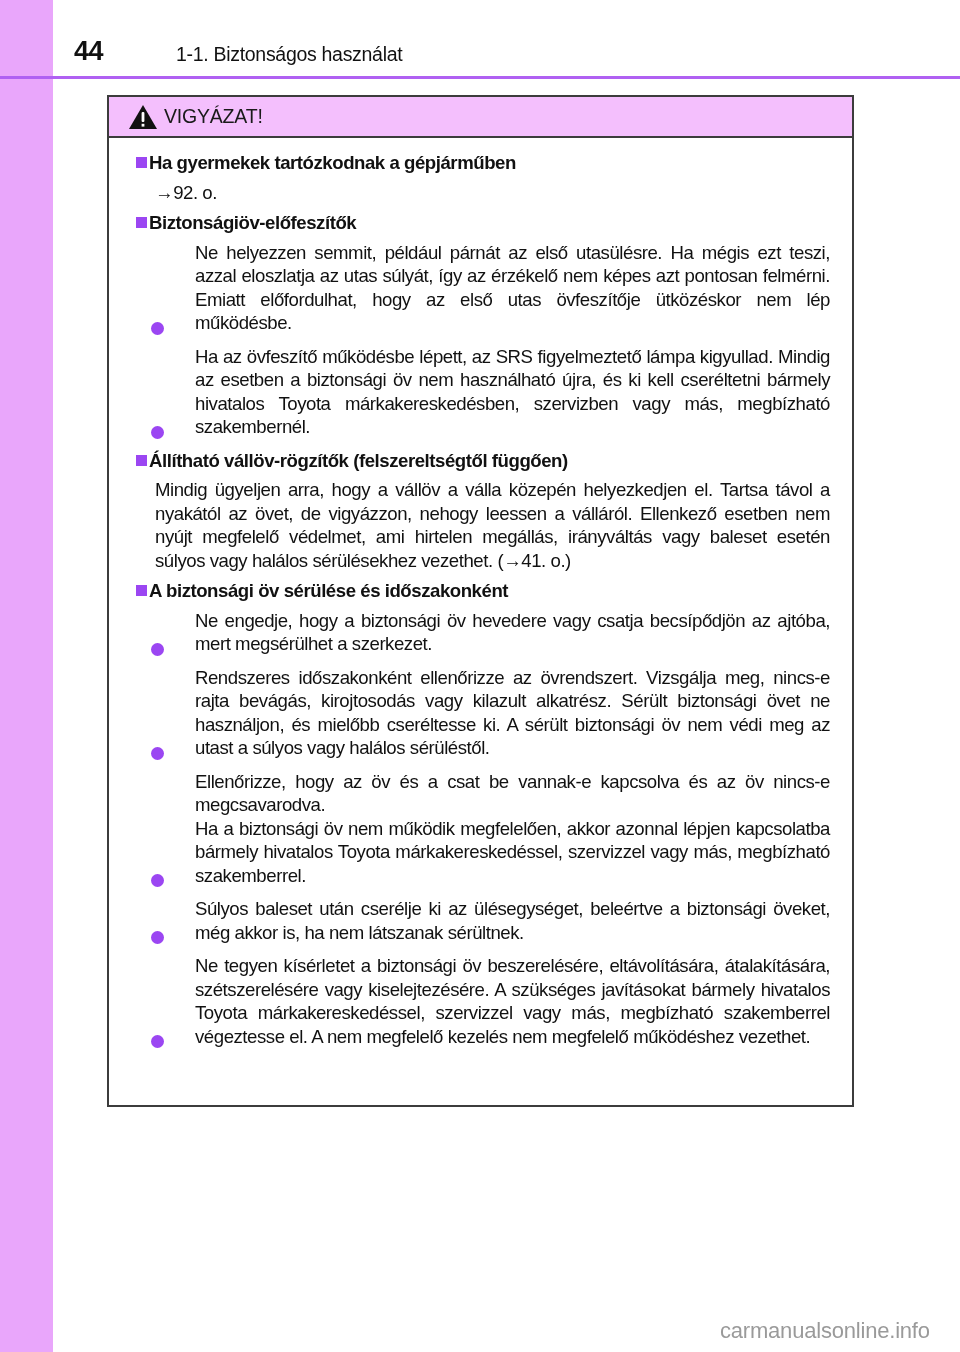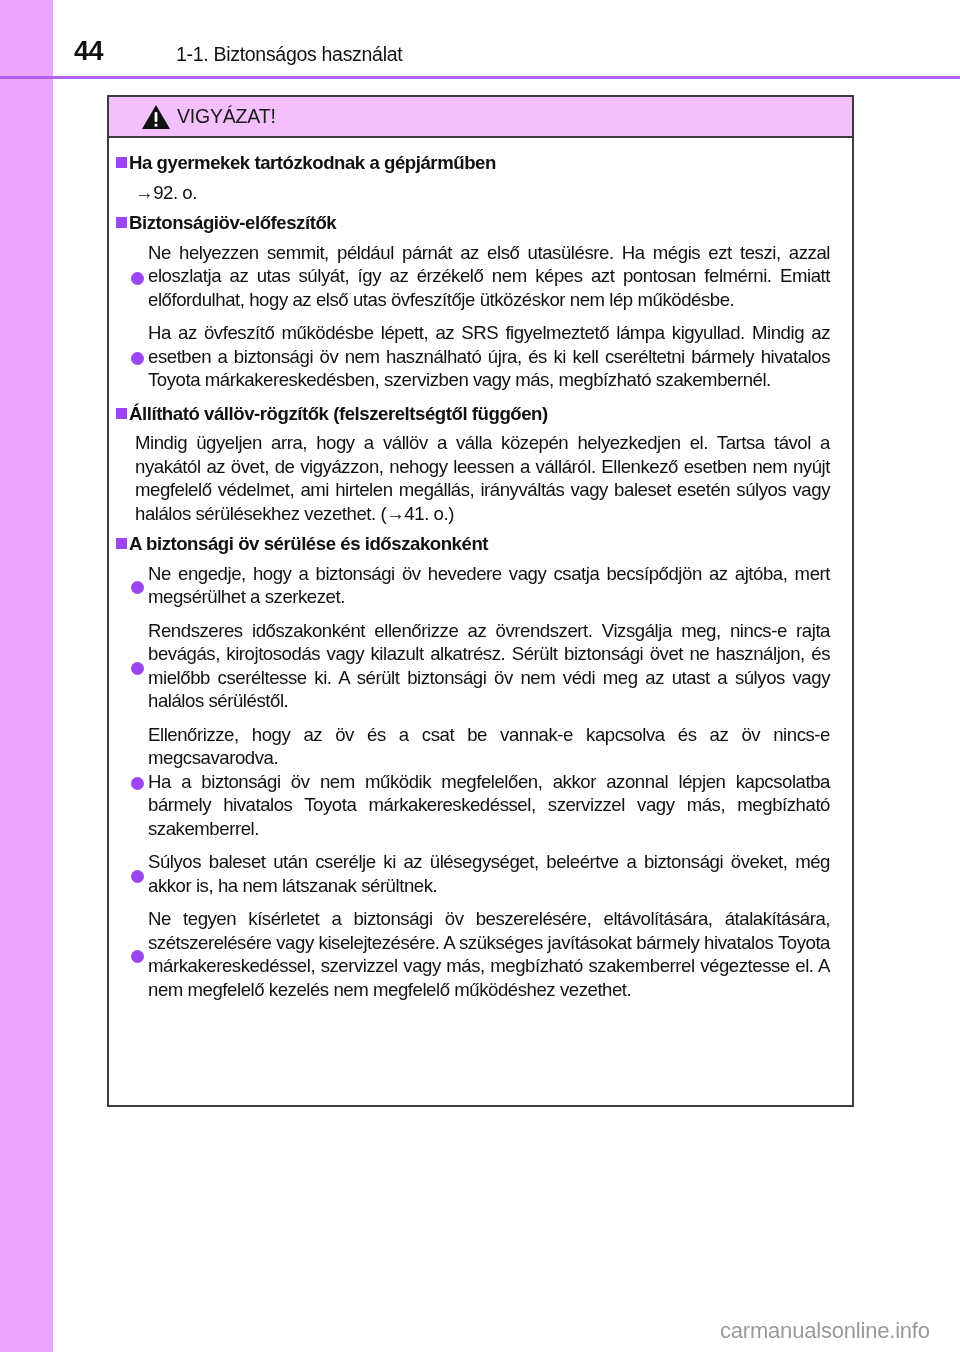--- a/index.html
+++ b/index.html
@@ -50,35 +50,36 @@
       border: 2px solid #3c3c3c;
       box-sizing: content-box;
       background: #ffffff;
     }
     .caution-header {
       height: 39px;
       background: #f4bffd;
       border-bottom: 2px solid #3c3c3c;
       display: flex;
       align-items: center;
-      padding-left: 32px;
+      padding-left: 19px;
     }
     .warn-icon {
       width: 30px;
       height: 26px;
       margin-right: 6px;
       display: block;
     }
     .caution-label {
       font-size: 19.5px;
       letter-spacing: -0.2px;
       color: #1a1a1a;
     }
     .caution-body {
       padding: 13px 22px 0 6px;
+      margin-left: 20px;
     }
     .heading {
       display: flex;
       align-items: center;
       font-weight: bold;
       font-size: 18.6px;
       letter-spacing: -0.45px;
       line-height: 23.5px;
       margin-top: 6px;
       margin-bottom: 6px;
@@ -96,23 +97,24 @@
       font-size: 18.6px;
       letter-spacing: -0.45px;
       line-height: 23.5px;
       text-align: justify;
       margin-left: 20px;
       margin-right: 0;
       margin-bottom: 7px;
     }
     .bullet {
       display: flex;
-      align-items: center;
+      align-items: flex-end;
       margin-left: 16px;
       margin-bottom: 10px;
+      gap: 27px;
     }
     .dot {
       width: 13px;
       height: 13px;
       border-radius: 50%;
       background: #9b46f2;
       flex: 0 0 auto;
       margin-top: 5px;
       margin-right: 4px;
     }

